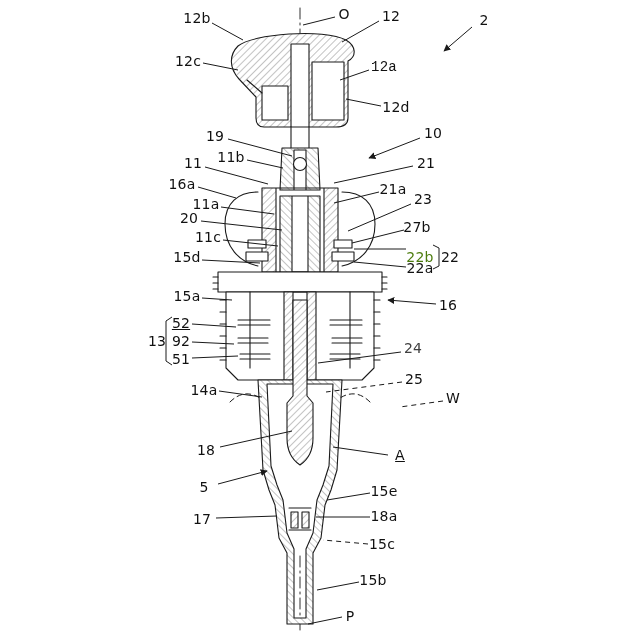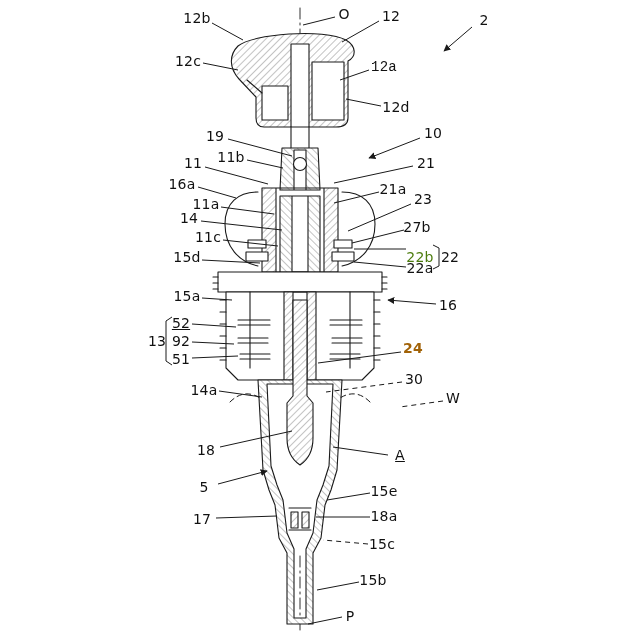--- a/index.html
+++ b/index.html
@@ -158,36 +158,36 @@
       <div class="label" style="left: 396px; top: 107px; color: rgb(17, 17, 17);">12d</div>
       <div class="label" style="left: 215px; top: 136px; color: rgb(17, 17, 17);">19</div>
       <div class="label" style="left: 433px; top: 133px; color: rgb(17, 17, 17);">10</div>
       <div class="label" style="left: 231px; top: 157px; color: rgb(17, 17, 17);">11b</div>
       <div class="label" style="left: 193px; top: 163px; color: rgb(17, 17, 17);">11</div>
       <div class="label" style="left: 426px; top: 163px; color: rgb(17, 17, 17);">21</div>
       <div class="label" style="left: 182px; top: 184px; color: rgb(17, 17, 17);">16a</div>
       <div class="label" style="left: 393px; top: 189px; color: rgb(17, 17, 17);">21a</div>
       <div class="label" style="left: 206px; top: 204px; color: rgb(17, 17, 17);">11a</div>
       <div class="label" style="left: 423px; top: 199px; color: rgb(17, 17, 17);">23</div>
-      <div class="label" style="left: 189px; top: 218px; color: rgb(17, 17, 17);">14</div>
+      <div class="label" style="left: 189px; top: 218px; color: rgb(17, 17, 17);">20</div>
       <div class="label" style="left: 417px; top: 227px; color: rgb(17, 17, 17);">27b</div>
       <div class="label" style="left: 208px; top: 237px; color: rgb(17, 17, 17);">11c</div>
       <div class="label" style="left: 420px; top: 257px; color: #4d7c0f;">22b</div>
       <div class="label" style="left: 187px; top: 257px; color: rgb(17, 17, 17);">15d</div>
       <div class="label" style="left: 420px; top: 268px; color: rgb(17, 17, 17);">22a</div>
       <div class="label" style="left: 450px; top: 257px; color: rgb(17, 17, 17);">22</div>
       <div class="label" style="left: 187px; top: 296px; color: rgb(17, 17, 17);">15a</div>
       <div class="label" style="left: 448px; top: 305px; color: rgb(17, 17, 17);">16</div>
       <div class="label" style="left: 181px; top: 323px; color: rgb(17, 17, 17); text-decoration: underline;">52</div>
       <div class="label" style="left: 181px; top: 341px; color: rgb(17, 17, 17);">92</div>
       <div class="label" style="left: 181px; top: 359px; color: rgb(17, 17, 17);">51</div>
       <div class="label" style="left: 157px; top: 341px; color: rgb(17, 17, 17);">13</div>
       <div class="label" style="left: 204px; top: 390px; color: rgb(17, 17, 17);">14a</div>
-      <div class="label" style="left: 413px; top: 348px; color: #a16207; font-weight: bold;">24</div>
-      <div class="label" style="left: 414px; top: 379px; color: rgb(17, 17, 17);">30</div>
+      <div class="label" style="left: 413px; top: 348px; color: #404040;">24</div>
+      <div class="label" style="left: 414px; top: 379px; color: rgb(17, 17, 17);">25</div>
       <div class="label" style="left: 453px; top: 398px; color: rgb(17, 17, 17);">W</div>
       <div class="label" style="left: 206px; top: 450px; color: rgb(17, 17, 17);">18</div>
       <div class="label u" style="left: 400px; top: 455px; color: rgb(17, 17, 17);">A</div>
       <div class="label" style="left: 204px; top: 487px; color: rgb(17, 17, 17);">5</div>
       <div class="label" style="left: 384px; top: 491px; color: rgb(17, 17, 17);">15e</div>
       <div class="label" style="left: 202px; top: 519px; color: rgb(17, 17, 17);">17</div>
       <div class="label" style="left: 384px; top: 516px; color: rgb(17, 17, 17);">18a</div>
       <div class="label" style="left: 382px; top: 544px; color: rgb(17, 17, 17);">15c</div>
       <div class="label" style="left: 373px; top: 580px; color: rgb(17, 17, 17);">15b</div>
       <div class="label" style="left: 350px; top: 616px; color: rgb(17, 17, 17);">P</div>

